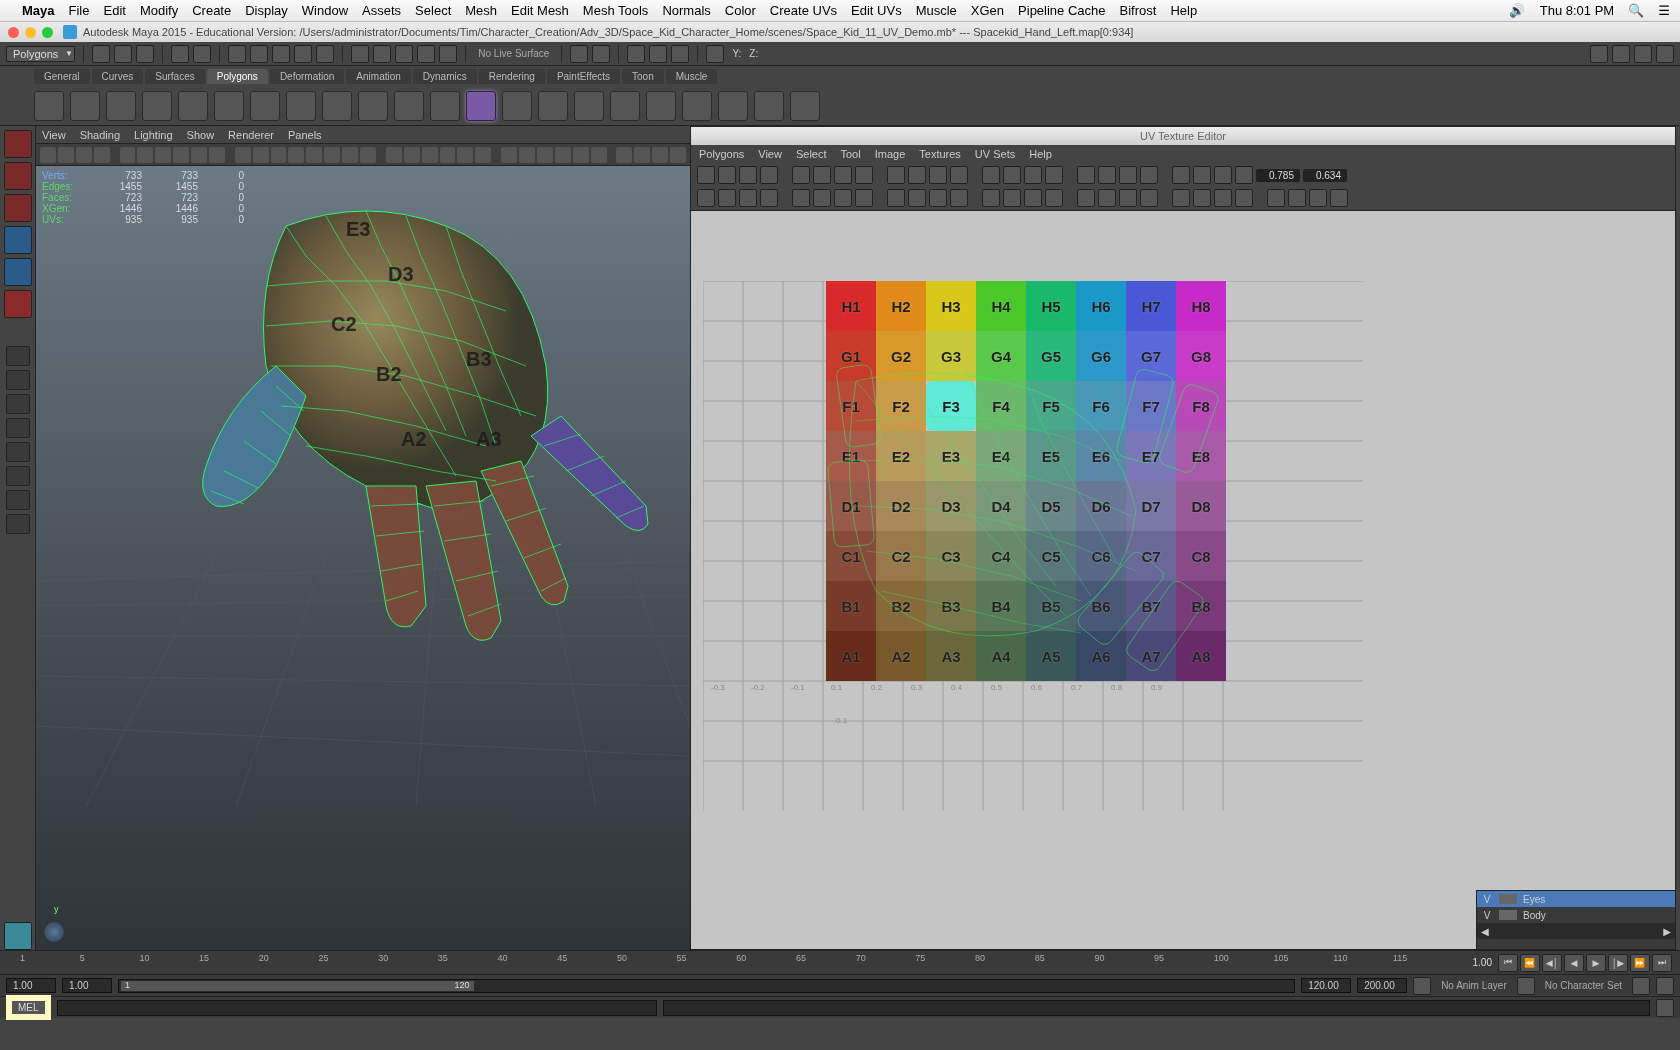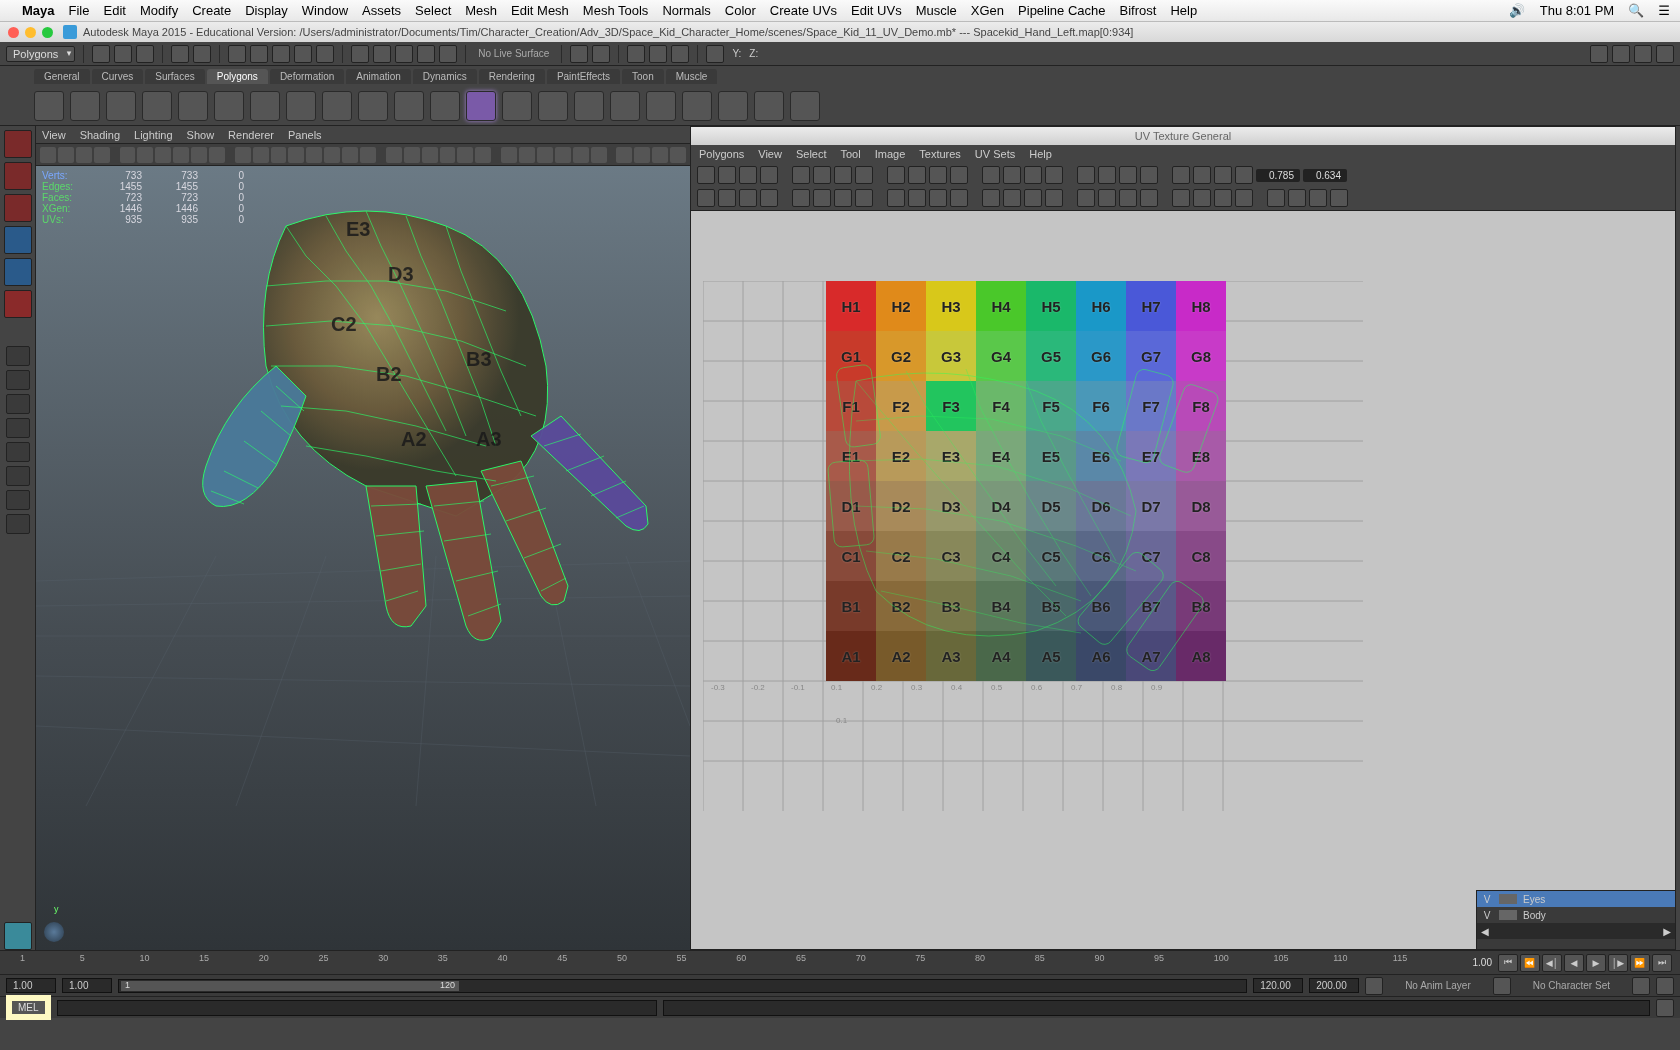--- a/index.html
+++ b/index.html
@@ -99,21 +99,21 @@
 .timeslider { height: 24px; background: #3a3a3a; border-top: 1px solid #222; position: relative; display: flex; align-items: center; }
 .timeslider .ticks { flex: 1; position: relative; height: 100%; margin: 0 20px; }
 .timeslider .tick { position: absolute; top: 2px; font-size: 9px; color: #aaa; }
 .timeslider .playback { display: flex; gap: 2px; margin-right: 8px; }
 .timeslider .pbtn { width: 20px; height: 18px; background: #555; border: 1px solid #222; border-radius: 2px; display: flex; align-items: center; justify-content: center; font-size: 9px; color: #ccc; }
 
 .rangeslider { height: 22px; background: #3a3a3a; display: flex; align-items: center; padding: 0 6px; gap: 6px; border-top: 1px solid #222; }
 .rangeslider .fld { background: #2a2a2a; color: #ccc; padding: 1px 6px; width: 50px; font-size: 10px; border: 1px solid #111; }
 .rangeslider .track { flex: 1; height: 14px; background: #2a2a2a; border: 1px solid #111; position: relative; }
 .rangeslider .track .knob { position: absolute; left: 2px; top: 1px; height: 10px; width: 30%; background: #555; }
-.rangeslider .rlabel { color: #aaa; font-size: 10px; margin: 0 16px; }
+.rangeslider .rlabel { color: #aaa; font-size: 10px; margin: 0 4px; }
 
 .cmdline { height: 22px; background: #3a3a3a; display: flex; align-items: center; padding: 0 6px; gap: 6px; border-top: 1px solid #222; }
 .cmdline .lang { background: #555; padding: 1px 6px; font-size: 10px; color: #ddd; border: 6px solid #fef9c3; }
 .cmdline .inp { flex: 1; height: 16px; background: #2a2a2a; border: 1px solid #111; max-width: 600px; }
 .cmdline .out { flex: 1; height: 16px; background: #2a2a2a; border: 1px solid #111; }
 
 .helpline { height: 20px; background: #3a3a3a; display: flex; align-items: center; padding: 0 10px; font-size: 10px; color: #cfcfcf; border-top: 1px solid #222; }
 .helpline .spacer { flex: 1; }
 .helpline .hicn { width: 14px; height: 14px; background: #555; border-radius: 2px; margin-left: 4px; }
 </style>
@@ -394,21 +394,21 @@
         </div>
 
       <div class="viewcube">
         <div class="y">y</div>
         <div class="origin"></div>
       </div>
     </div>
   </div>
 
   <div class="uv-editor">
-    <div class="uv-titlebar">UV Texture General</div>
+    <div class="uv-titlebar">UV Texture Editor</div>
     <div class="uv-menubar" id="uv-menubar">
         <span>Polygons</span>
         <span>View</span>
         <span>Select</span>
         <span>Tool</span>
         <span>Image</span>
         <span>Textures</span>
         <span>UV Sets</span>
         <span>Help</span>
       </div>
@@ -529,21 +529,21 @@
           <div class="uv-cell" style="background: rgb(200, 58, 42);">G1</div>
           <div class="uv-cell" style="background: rgb(216, 152, 42);">G2</div>
           <div class="uv-cell" style="background: rgb(200, 200, 58);">G3</div>
           <div class="uv-cell" style="background: rgb(90, 200, 74);">G4</div>
           <div class="uv-cell" style="background: rgb(42, 184, 122);">G5</div>
           <div class="uv-cell" style="background: rgb(42, 152, 200);">G6</div>
           <div class="uv-cell" style="background: rgb(90, 104, 216);">G7</div>
           <div class="uv-cell" style="background: rgb(200, 58, 200);">G8</div>
           <div class="uv-cell" style="background: rgb(184, 74, 58);">F1</div>
           <div class="uv-cell" style="background: rgb(200, 154, 74);">F2</div>
-          <div class="uv-cell" style="background: #22c55e;">F3</div>
+          <div class="uv-cell" style="background: #5eead4; border-radius: 7px;">F3</div>
           <div class="uv-cell" style="background: rgb(106, 184, 106);">F4</div>
           <div class="uv-cell" style="background: rgb(74, 168, 138);">F5</div>
           <div class="uv-cell" style="background: rgb(74, 152, 184);">F6</div>
           <div class="uv-cell" style="background: rgb(106, 120, 200);">F7</div>
           <div class="uv-cell" style="background: rgb(184, 74, 184);">F8</div>
           <div class="uv-cell" style="background: rgb(168, 90, 74);">E1</div>
           <div class="uv-cell" style="background: rgb(184, 154, 90);">E2</div>
           <div class="uv-cell" style="background: rgb(168, 168, 106);">E3</div>
           <div class="uv-cell" style="background: rgb(122, 168, 122);">E4</div>
           <div class="uv-cell" style="background: rgb(90, 152, 138);">E5</div>

